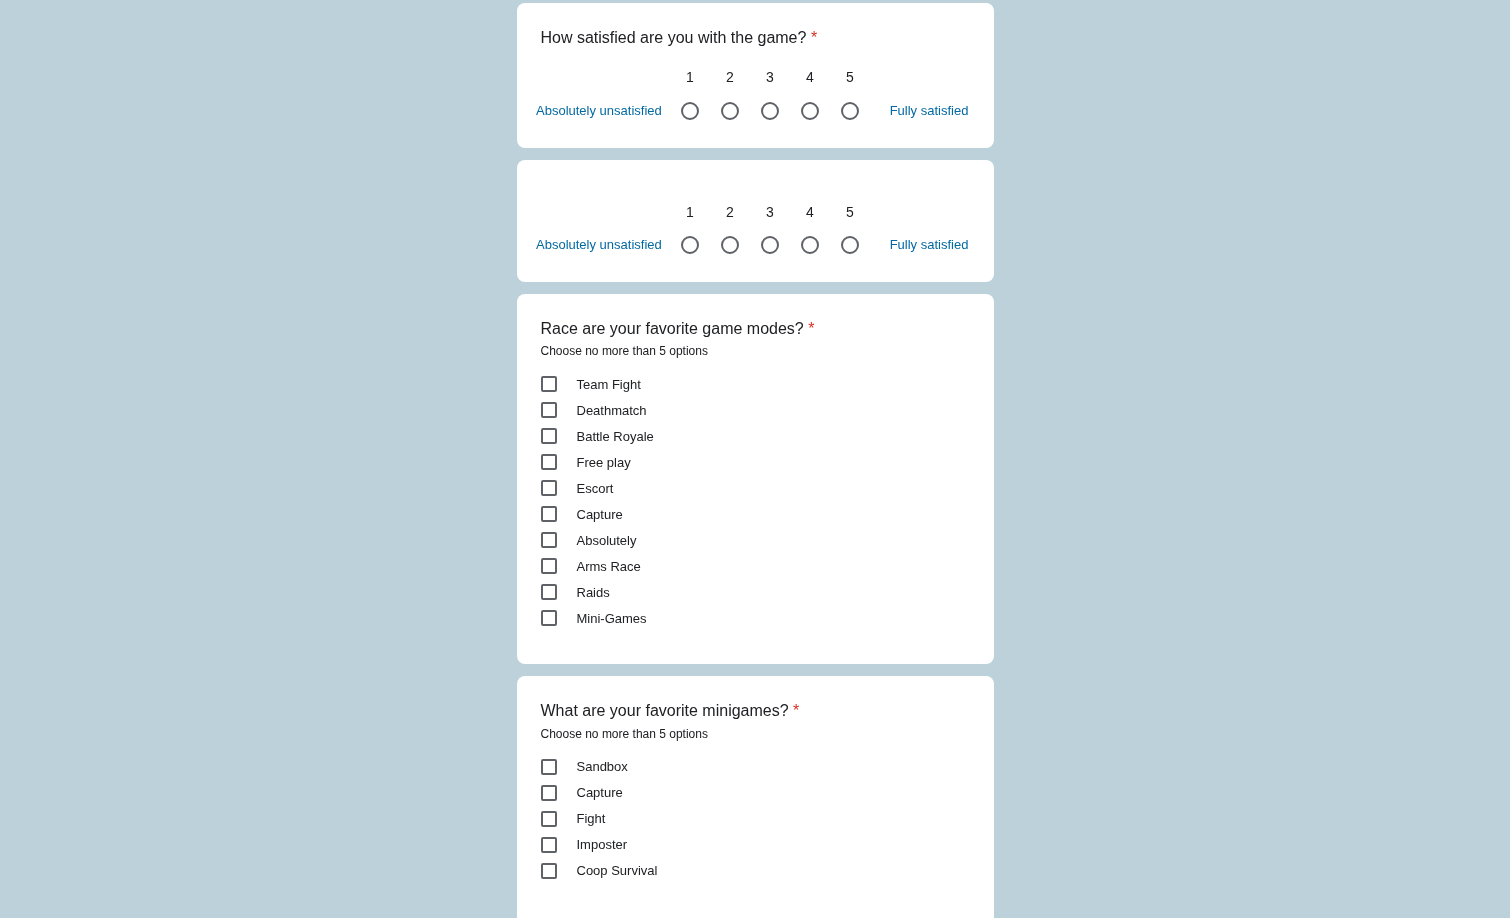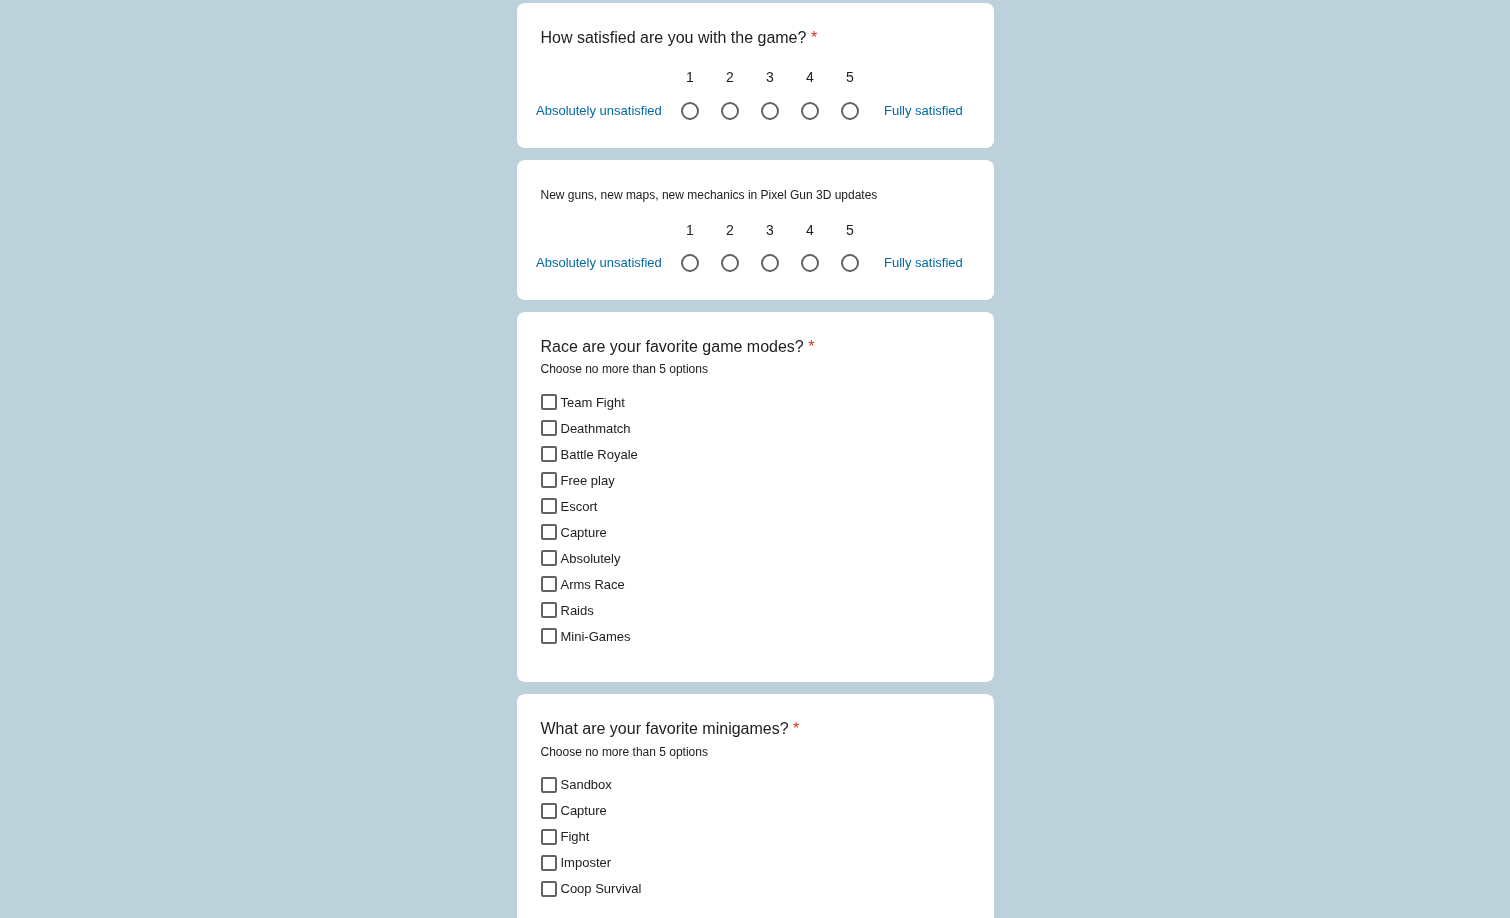--- a/index.html
+++ b/index.html
@@ -58,21 +58,21 @@
     align-items: center;
     justify-content: center;
     gap: 14px;
   }
   .scale-label {
     font-size: 13px;
     color: #0369a1;
     white-space: nowrap;
   }
   .scale-label.left { text-align: right; min-width: 120px; }
-  .scale-label.right { text-align: left; min-width: 90px; }
+  .scale-label.right { text-align: center; min-width: 90px; }
   .radio-row {
     display: flex;
   }
   .radio-cell {
     width: 40px;
     text-align: center;
   }
   .radio {
     display: inline-block;
     width: 18px;
@@ -81,21 +81,21 @@
     border-radius: 50%;
     vertical-align: middle;
     cursor: pointer;
   }
   .option-list {
     margin-top: 18px;
   }
   .option-row {
     display: flex;
     align-items: center;
-    gap: 4px;
+    gap: 20px;
     margin-bottom: 10px;
     cursor: pointer;
   }
   .checkbox {
     width: 16px;
     height: 16px;
     border: 2px solid #5f6368;
     border-radius: 2px;
     flex-shrink: 0;
   }
@@ -134,21 +134,20 @@
           <div class="radio-cell"><span class="radio"></span></div>
           <div class="radio-cell"><span class="radio"></span></div>
           <div class="radio-cell"><span class="radio"></span></div>
         </div>
         <div class="scale-label right">Fully satisfied</div>
       </div>
     </div>
   </div>
 
   <div class="card">
-    <div class="q-desc">New guns, new maps, new mechanics in Pixel Gun 3D updates</div>
     <div class="scale-wrap">
       <div class="scale-header">
         <div style="min-width:120px;margin-right:14px;"></div>
         <div class="num-row">
           <div class="num">1</div>
           <div class="num">2</div>
           <div class="num">3</div>
           <div class="num">4</div>
           <div class="num">5</div>
         </div>

